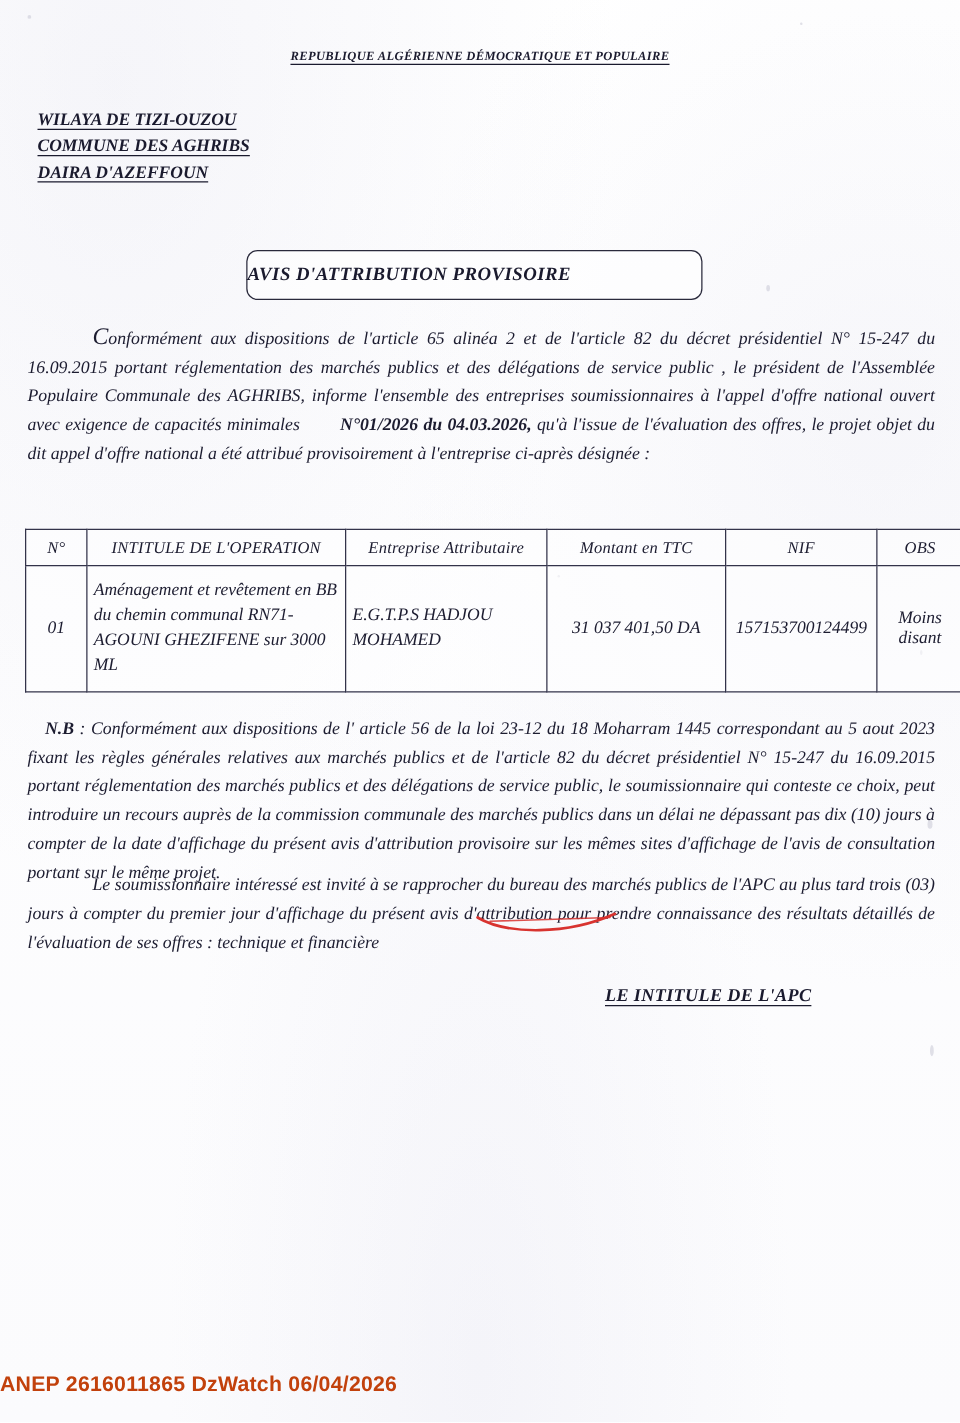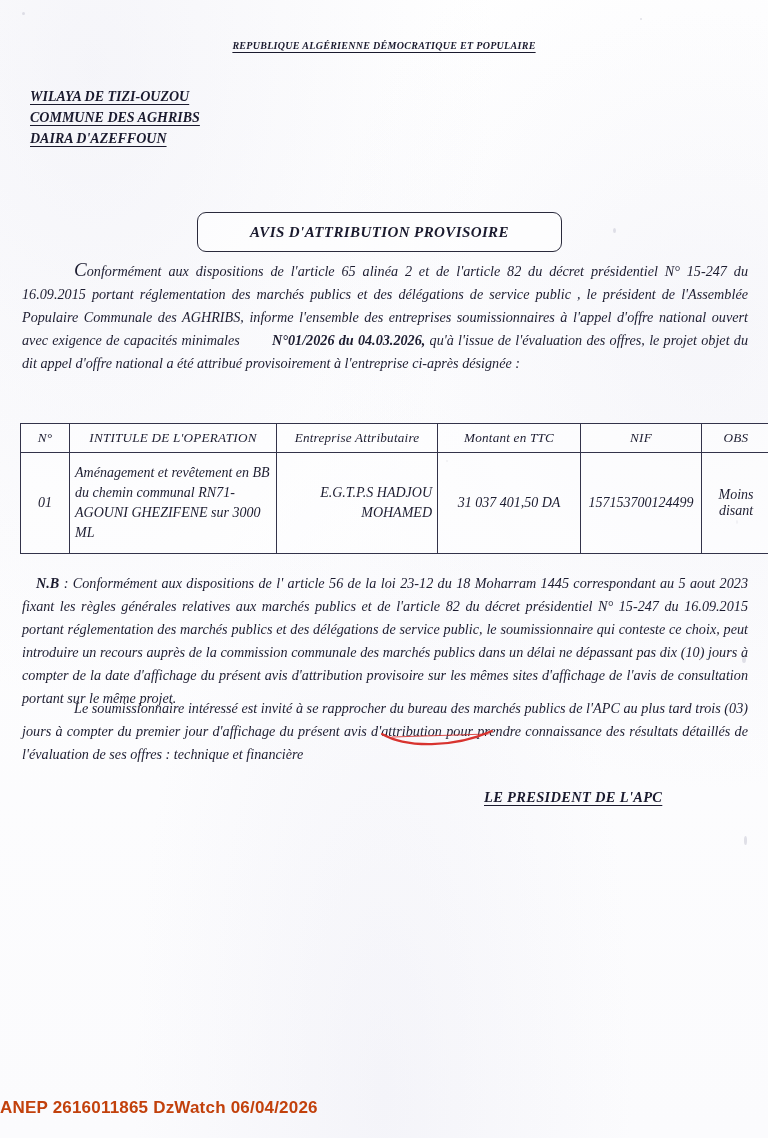--- a/index.html
+++ b/index.html
@@ -65,29 +65,29 @@
   }
   .org-block .nif {
     font-size: 12.5px;
     padding-left: 6px;
     letter-spacing: .4px;
   }
 
   
   .notice-box {
     position: absolute;
-    top: 212px;
+    top: 200px;
     left: 197px;
     width: 363px;
     height: 38px;
     border: 1.4px solid #2a2a3c;
     border-radius: 9px;
     display: flex;
     align-items: center;
-    justify-content: center;
+    justify-content: flex-start;
     background: rgba(255,255,255,0.6);
   }
   .notice-box .notice-text {
     font-style: italic;
     font-weight: bold;
     font-size: 15px;
     letter-spacing: .4px;
     white-space: nowrap;
   }
 
@@ -143,21 +143,21 @@
   .attrib-table th {
     font-weight: normal;
     font-size: 13.2px;
     text-align: center;
     height: 22px;
     letter-spacing: .2px;
   }
   .attrib-table td { font-size: 14px; }
   .col-no    { width: 38px;  text-align: center; font-size: 13.5px; }
   .col-op    { width: 196px; line-height: 20px; padding-left: 9px; }
-  .col-ent   { width: 150px; text-align: right; line-height: 20px; color: #2b2b42; }
+  .col-ent   { width: 150px; text-align: left; line-height: 20px; color: #2b2b42; }
   .col-mt    { width: 132px; text-align: center; }
   .col-nif   { width: 110px; text-align: center; font-size: 13px; }
   .col-obs   { width: 58px;  text-align: center; font-size: 12.5px; line-height: 16px; }
   .row-body td { height: 94px; vertical-align: middle; }
 
   
   .signature {
     position: absolute;
     top: 789px;
     left: 484px;
@@ -246,16 +246,16 @@
 
   <div class="para" id="nb-paragraph"><span class="u">N.B</span><span> : Conformément aux dispositions de l' article 56 de la loi  23-12 du 18 Moharram 1445 correspondant au 5 aout   2023 fixant les règles générales relatives aux marchés publics et de l'article 82 du décret présidentiel N° 15-247 du 16.09.2015 portant réglementation des marchés publics et des délégations de service public, le soumissionnaire qui conteste ce choix, peut introduire un recours auprès de la commission communale des marchés publics dans un délai ne dépassant pas dix (10) jours à compter de la date d'affichage du présent avis d'attribution provisoire sur les mêmes sites d'affichage de l'avis de consultation portant sur le même projet.</span></div>
 
   <div class="para" id="closing-paragraph">Le soumissionnaire intéressé est invité à se rapprocher du bureau des marchés publics de l'APC au plus tard trois (03) jours à compter du premier jour d'affichage du présent avis d'attribution pour prendre connaissance des résultats détaillés de l'évaluation de ses offres : technique et financière</div>
 
   <svg class="red-strike" viewBox="0 0 132 22">
     <path d="M2 8 C 26 22, 74 22, 112 5" stroke="#d8332f" stroke-width="2.1" fill="none" stroke-linecap="round"></path>
     <path d="M12 11 L 108 8" stroke="#d8332f" stroke-width="1.2" fill="none" stroke-linecap="round" opacity="0.85"></path>
   </svg>
 
-  <div class="signature">LE PRESIDENT DE L'APC</div>
+  <div class="signature">LE INTITULE DE L'APC</div>
 
   <div class="footer">ANEP 2616011865 DzWatch 06/04/2026</div>
 </div>
 
 </body></html>

